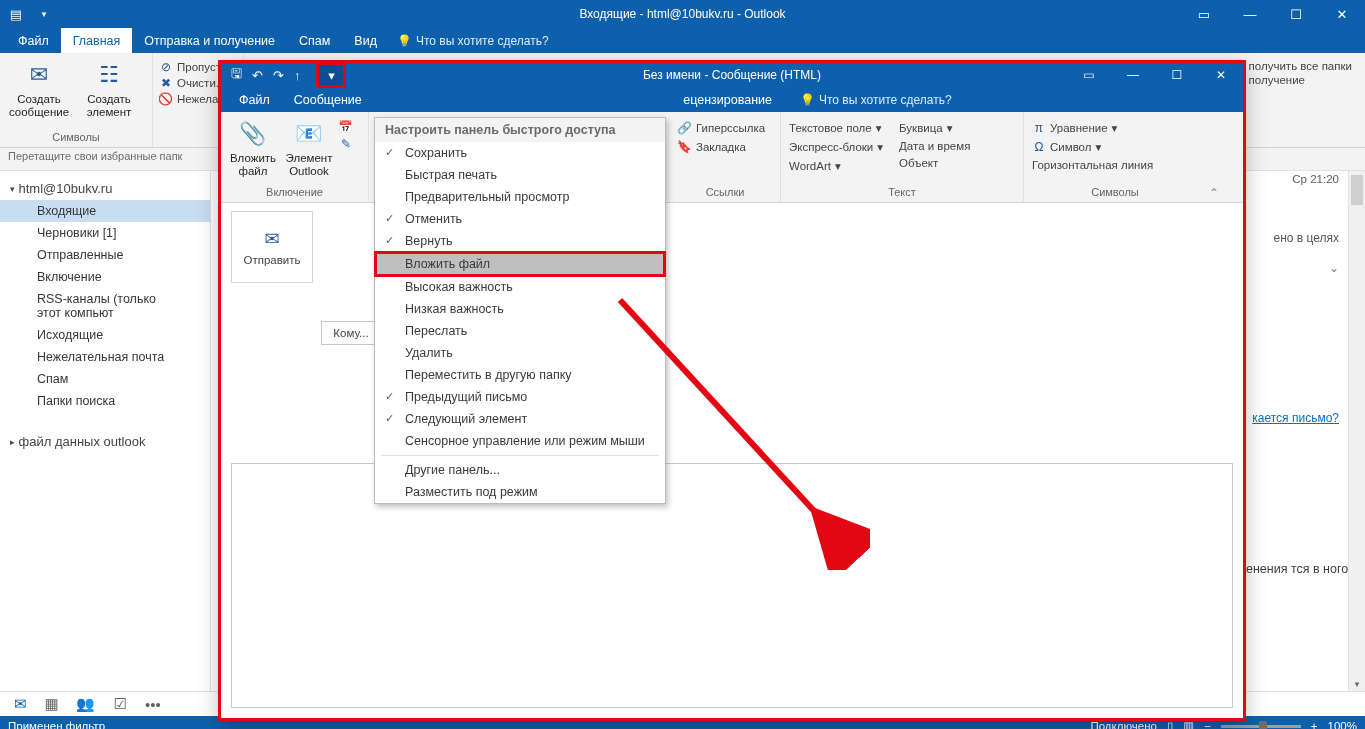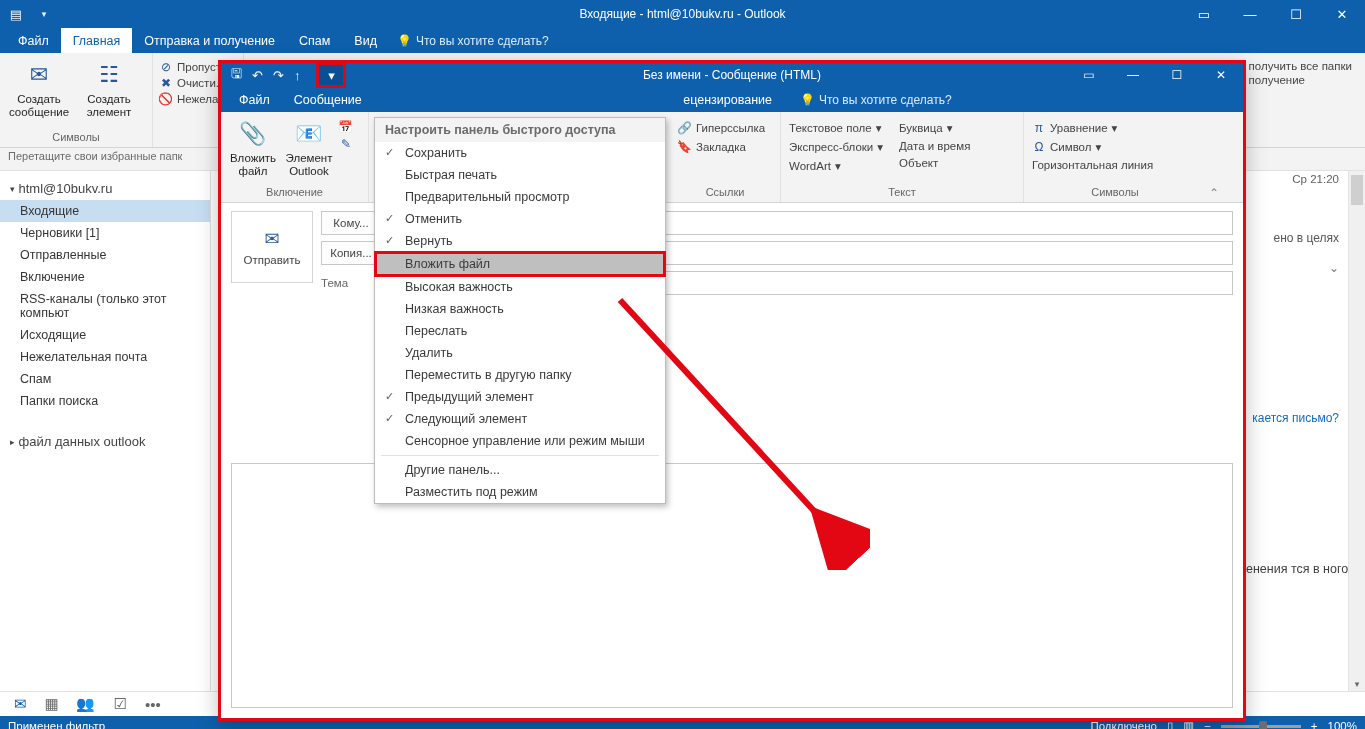--- a/index.html
+++ b/index.html
@@ -19,21 +19,21 @@
 .rgrp-body{flex:1;display:flex;align-items:flex-start;gap:4px}
 .rgrp-label{height:16px;font-size:11px;color:#666;text-align:center}
 .bigbtn{display:flex;flex-direction:column;align-items:center;justify-content:flex-start;width:66px;padding-top:4px;font-size:11.5px;text-align:center;line-height:1.15}
 .bigbtn .ico{width:32px;height:32px;display:flex;align-items:center;justify-content:center;font-size:22px;margin-bottom:2px;color:#2a579a}
 .smallstack{display:flex;flex-direction:column;gap:2px;padding-top:5px;font-size:11.5px;color:#444}
 .smallstack div{display:flex;align-items:center;gap:4px}
 .fav-hint{height:18px;background:#f3f3f3;border-bottom:1px solid #e1e1e1;padding:2px 8px;font-size:11px;color:#6b6b6b}
 .main{display:flex;height:calc(729px - 28px - 25px - 94px - 18px - 24px - 20px)}
 .nav{width:210px;border-right:1px solid #e1e1e1;padding-top:6px}
 .nav-head{padding:4px 10px;font-size:13px;color:#444;display:flex;align-items:center;gap:4px}
-.nav-item{padding:4px 20px;font-size:12.5px;color:#363636}
+.nav-item{padding:4px 37px;font-size:12.5px;color:#363636}
 .nav-item.sel{background:#c7ddf2}
 .msglist{flex:1;border-right:1px solid #e1e1e1;position:relative}
 .appbar{height:24px;border-top:1px solid #e1e1e1;display:flex;align-items:center;gap:18px;padding-left:14px;color:#666;font-size:15px}
 .statusbar{height:20px;background:#0e60ac;color:#fff;display:flex;align-items:center;font-size:11.5px;padding:0 8px;justify-content:space-between}
 .statusbar .right{display:flex;align-items:center;gap:10px}
 
 
 .compose{position:absolute;left:218px;top:60px;width:1022px;height:655px;background:#fff;border:3px solid #e30613;box-shadow:0 6px 20px rgba(0,0,0,.25);z-index:50;display:flex;flex-direction:column}
 .ctitle{height:24px;background:#0e60ac;display:flex;align-items:center;color:#fff;position:relative}
 .ctitle .qat{display:flex;align-items:center;gap:10px;padding-left:10px}
@@ -42,38 +42,38 @@
 .ctitle-txt{position:absolute;left:50%;transform:translateX(-50%);font-size:12px}
 .ctitle .wbtns{margin-left:auto;display:flex}
 .ctitle .wbtns div{width:44px;height:24px;display:flex;align-items:center;justify-content:center;font-size:12px}
 .cmenubar{height:25px;background:#0e60ac;display:flex;align-items:center;color:#fff;padding-left:6px;font-size:12.5px}
 .cmenubar .mt{padding:0 12px}
 .cribbon{height:90px;background:#f3f3f3;border-bottom:1px solid #d4d4d4;display:flex;overflow:hidden}
 .cribbon .rgrp{border-right:1px solid #e1e1e1}
 .compose-body{flex:1;display:flex;padding:8px 10px;gap:8px}
 .sendbox{width:80px;height:70px;border:1px solid #d4d4d4;display:flex;flex-direction:column;align-items:center;justify-content:center;font-size:11.5px;color:#444}
 .sendbox .ico{font-size:18px;color:#2a579a;margin-bottom:4px}
-.fields{flex:1;display:flex;flex-direction:column;gap:6px}
+.fields{flex:1;display:flex;gap:6px}
 .fieldrow{display:flex;align-items:center;gap:6px}
 .fieldbtn{width:58px;height:22px;border:1px solid #c7c7c7;background:#fdfdfd;font-size:11.5px;display:flex;align-items:center;justify-content:center;color:#444}
 .fieldlabel{width:58px;font-size:11.5px;color:#666;display:flex;align-items:center}
 .fieldinput{flex:1;height:22px;border:1px solid #c7c7c7;background:#fff}
 .editor{margin:0 10px 10px 10px;flex:1;border:1px solid #c8c8c8;background:#fff}
 
 
 .dropdown{position:absolute;left:374px;top:117px;width:290px;background:#fff;border:1px solid #bcbcbc;box-shadow:2px 3px 6px rgba(0,0,0,.25);z-index:80;font-size:12.5px;color:#3a3a3a}
 .dd-title{padding:5px 10px;font-weight:600;color:#6b6b6b;background:#f3f3f3}
 .dd-item{padding:4px 10px 4px 30px;position:relative}
 .dd-item.chk::before{content:"✓";position:absolute;left:10px;color:#5b5b5b;font-size:11px}
 .dd-item.hl{background:#bfbfbf;border:3px solid #e30613;margin:-1px;padding:3px 8px 3px 28px}
 .dd-sep{height:1px;background:#e1e1e1;margin:3px 6px}
 
 
 .arrow{position:absolute;z-index:90;pointer-events:none}
-.pane-link{color:#0f6cbf;font-size:12px}
+.pane-link{color:#0f6cbf;text-decoration:underline;font-size:12px}
 .reading-block{position:absolute;right:4px;top:240px;font-size:12.5px;color:#404040;line-height:1.35;text-align:left;width:115px}
 .scrollbar{position:absolute;right:0;top:0;bottom:0;width:16px;background:#f0f0f0;border-left:1px solid #e4e4e4}
 .scrollbar .thumb{position:absolute;left:2px;right:2px;height:30px;top:4px;background:#cfcfcf}
 .scrollbar .arrdn{position:absolute;bottom:2px;left:0;right:0;text-align:center;font-size:9px;color:#666}
 .rcol{width:130px;position:relative}
 .rcol .time{position:absolute;right:26px;top:2px;font-size:11.5px;color:#5e5e5e}
 .rcol .truncated{position:absolute;right:26px;top:60px;color:#555;font-size:12px}
 .rcol .chev{position:absolute;right:26px;top:90px;color:#777}
 .sm-ico{width:14px;height:14px;display:inline-flex;align-items:center;justify-content:center;color:#2a579a;font-size:12px}
 .cribbon .txtbtn{font-size:11.5px;color:#444;display:flex;align-items:center;gap:4px;padding:1px 2px}
@@ -343,21 +343,21 @@
   <div class="dd-item">Быстрая печать</div>
   <div class="dd-item">Предварительный просмотр</div>
   <div class="dd-item chk">Отменить</div>
   <div class="dd-item chk">Вернуть</div>
   <div class="dd-item hl">Вложить файл</div>
   <div class="dd-item">Высокая важность</div>
   <div class="dd-item">Низкая важность</div>
   <div class="dd-item">Переслать</div>
   <div class="dd-item">Удалить</div>
   <div class="dd-item">Переместить в другую папку</div>
-  <div class="dd-item chk">Предыдущий элемент</div>
+  <div class="dd-item chk">Предыдущий письмо</div>
   <div class="dd-item chk">Следующий элемент</div>
   <div class="dd-item">Сенсорное управление или режим мыши</div>
   <div class="dd-sep"></div>
   <div class="dd-item">Другие панель...</div>
   <div class="dd-item">Разместить под режим</div>
 </div>
 
 <svg class="arrow" style="left:590px;top:280px" width="280" height="290">
   <defs>
       <marker id="ah" markerWidth="12" markerHeight="12" refX="2" refY="6" orient="auto">

